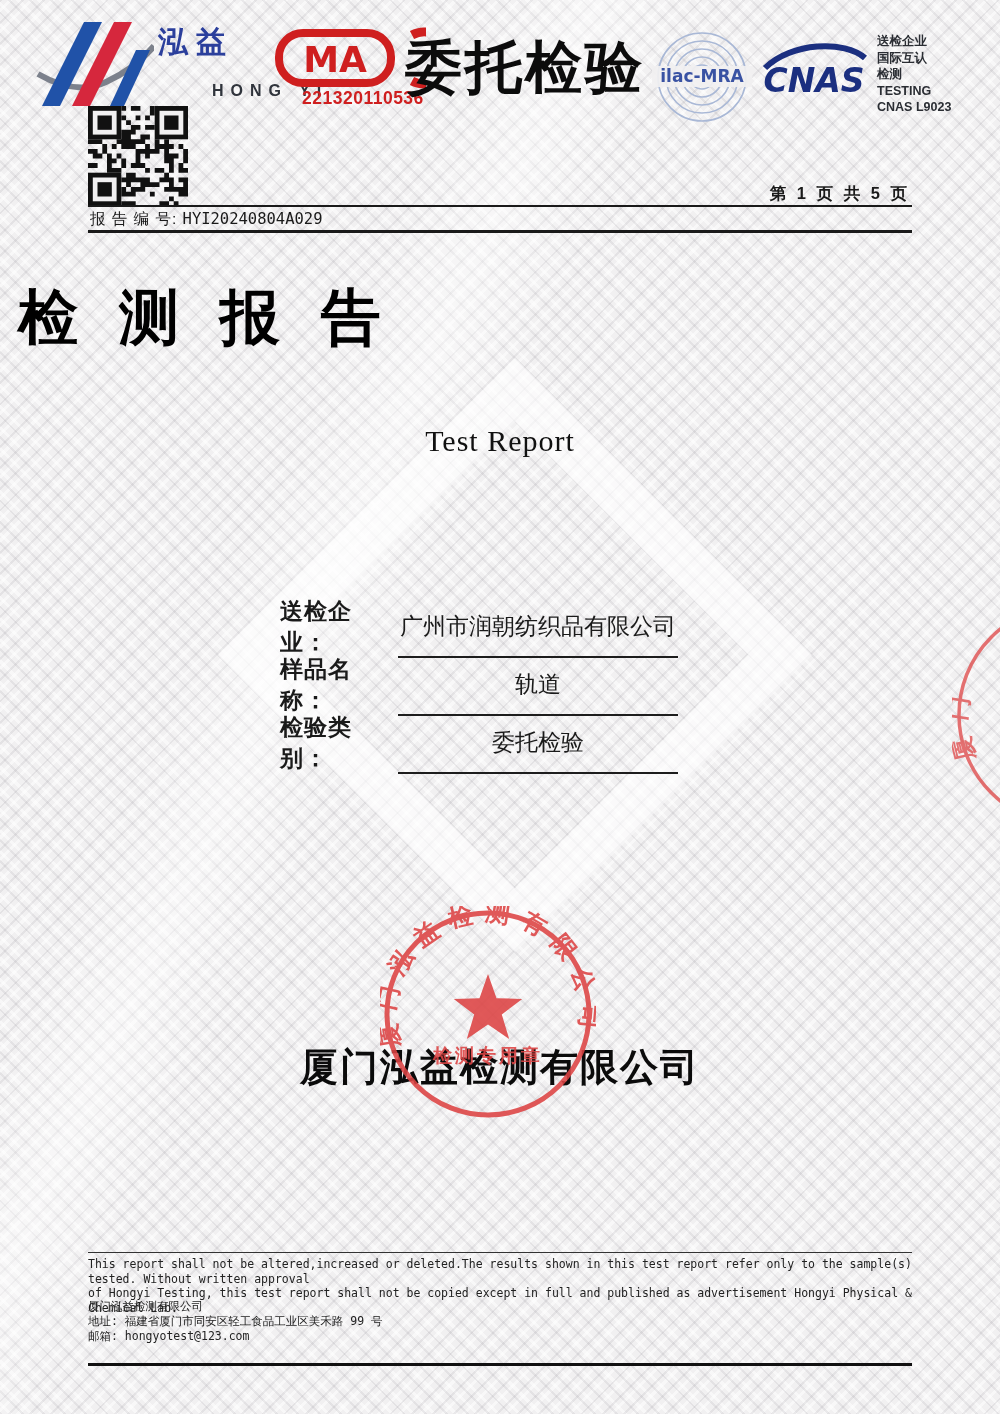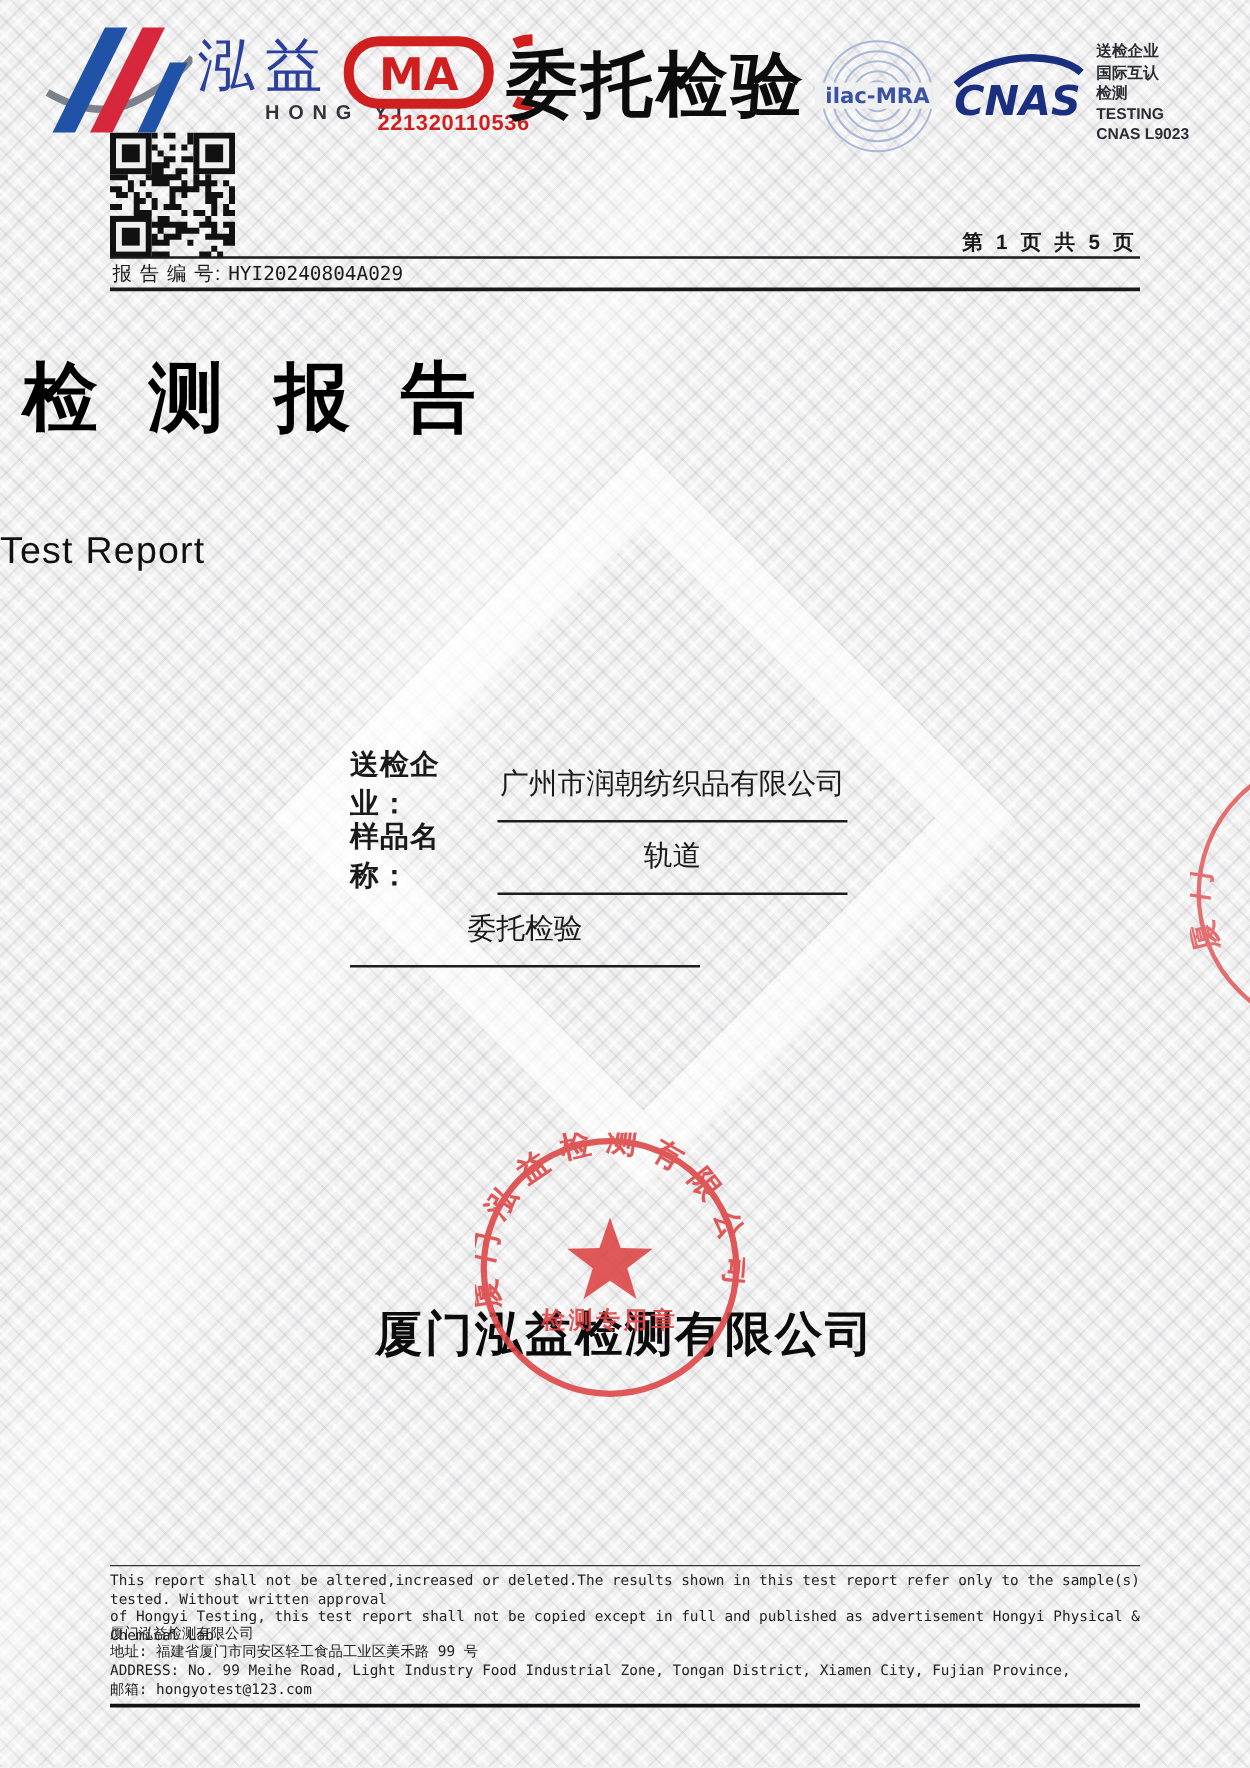--- a/index.html
+++ b/index.html
@@ -13,39 +13,39 @@
       repeating-linear-gradient(45deg, transparent 0 6px, rgba(255,255,255,.5) 6px 9px, transparent 9px 15px),
       repeating-linear-gradient(135deg, transparent 0 6px, rgba(255,255,255,.5) 6px 9px, transparent 9px 15px);
     font-family:"Liberation Sans","DejaVu Sans",sans-serif;color:#1a1a1a;
   }
   .abs{position:absolute;}
   .watermark{position:absolute;left:305px;top:445px;width:420px;height:420px;
     box-sizing:border-box;border:45px solid rgba(255,255,255,.62);
     transform:rotate(45deg);z-index:0;}
   .z1{z-index:1;}
   
-  .logo-zh{left:158px;top:22px;font-size:46px;font-weight:normal;color:#2b3f9c;letter-spacing:8px;}
+  .logo-zh{left:158px;top:22px;font-size:30px;font-weight:bold;color:#2b3f9c;letter-spacing:8px;}
   .logo-en{left:212px;top:82px;font-size:16px;font-weight:bold;letter-spacing:7px;color:#30343c;text-align:center;}
   .cma-number{left:278px;top:88px;font-size:17.5px;font-weight:bold;color:#cf1f1f;letter-spacing:.5px;margin-left:24px;}
   .header-title{left:405px;top:30px;font-size:57px;font-weight:bold;color:#0c0c0c;
     font-family:"DejaVu Serif","Liberation Serif",serif;letter-spacing:3px;}
   .accred{left:877px;top:33px;font-size:12.5px;font-weight:bold;line-height:16.5px;color:#2a2d33;}
   .page-info{right:90px;top:183px;font-size:16.5px;font-weight:bold;letter-spacing:3px;}
   .rule{left:88px;right:88px;background:#1a1a1a;}
   .rule-a{top:205px;height:2px;}
   .rule-b{top:230px;height:3px;}
   .rule-c{top:1252px;height:1px;background:#333;}
   .rule-d{top:1363px;height:3px;background:#111;}
   .report-no{left:90px;top:209px;font-size:15.5px;letter-spacing:1px;}
   .report-no .num{font-family:"DejaVu Sans Mono","Liberation Mono",monospace;letter-spacing:0;}
   
   .doc-title{left:0;width:100%;top:278px;text-align:left;font-size:60px;font-weight:bold;
     font-family:"DejaVu Serif","Liberation Serif",serif;letter-spacing:10px;color:#000;padding-left:18px;}
-  .doc-subtitle{left:0;width:100%;top:424px;text-align:left;font-size:30px;
-    font-family:Liberation Sans, sans-serif;letter-spacing:1px;color:#111;}
+  .doc-subtitle{left:0;width:100%;top:424px;text-align:center;font-size:30px;
+    font-family:Liberation Serif, serif;letter-spacing:1px;color:#111;}
   
   .field-row{left:280px;height:36px;display:flex;align-items:flex-end;}
   .field-label{font-size:23px;font-weight:bold;letter-spacing:1px;width:118px;flex:none;}
   .field-value{width:280px;flex:none;text-align:center;font-size:23px;
     border-bottom:2px solid #1d1d1d;padding-bottom:14px;
     font-family:"DejaVu Serif","Liberation Serif",serif;}
   
   .main-seal{left:380px;top:906px;z-index:3;opacity:.88;}
   .edge-seal{left:952px;top:598px;z-index:3;opacity:.8;}
   .company-zh{left:0;width:100%;top:1042px;text-align:center;font-size:38px;font-weight:bold;
@@ -142,20 +142,21 @@
 
   <div class="abs z1 field-row" style="top:622px">
     <span class="field-label">送检企业：</span>
     <span class="field-value">广州市润朝纺织品有限公司</span>
   </div>
   <div class="abs z1 field-row" style="top:680px">
     <span class="field-label">样品名称：</span>
     <span class="field-value">轨道</span>
   </div>
   <div class="abs z1 field-row" style="top:738px">
+    <span class="field-label">检验类别：</span>
     <span class="field-value">委托检验</span>
   </div>
 
   <svg class="abs edge-seal" width="230" height="240" viewBox="0 0 230 240">
     <circle cx="117" cy="117" r="110" fill="none" stroke="#e05050" stroke-width="3.5"></circle>
     <defs>
         <path id="edgeArc" d="M24,160 A96,96 0 0 1 44,50" fill="none"></path>
       </defs>
     <text class="edge-ring-text" font-size="24" fill="#e05050">
       <textPath href="#edgeArc">厦门</textPath>
@@ -177,18 +178,17 @@
   <div class="abs company-zh">厦门泓益检测有限公司</div>
 
   <div class="abs rule rule-c z1"></div>
   <div class="abs z1 disclaimer">
     <div>This report shall not be altered,increased or deleted.The results shown in this test report refer only to the sample(s) tested. Without written approval</div>
     <div>of Hongyi Testing, this test report shall not be copied except in full and published as advertisement Hongyi Physical &amp; Chemical Lab.</div>
   </div>
   <div class="abs z1 footer-block">
     <div>厦门泓益检测有限公司</div>
     <div>地址: 福建省厦门市同安区轻工食品工业区美禾路 99 号</div>
-    <div>ADDRESS: No. 99 Meihe Road, Light Industry Food Industrial Zone, Tongan District, Xiamen City, Fujian Province,</div>
     <div>邮箱: hongyotest@123.com</div>
   </div>
   <div class="abs rule rule-d z1"></div>
 
 </div>
 
 </body></html>

